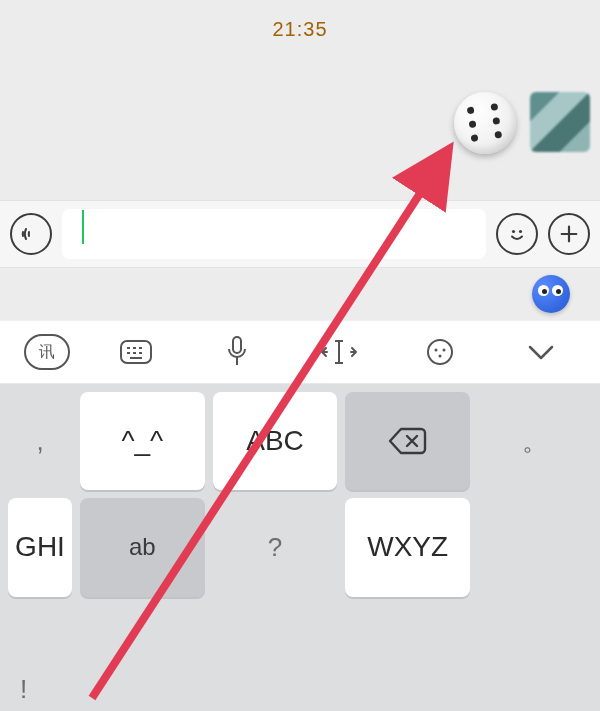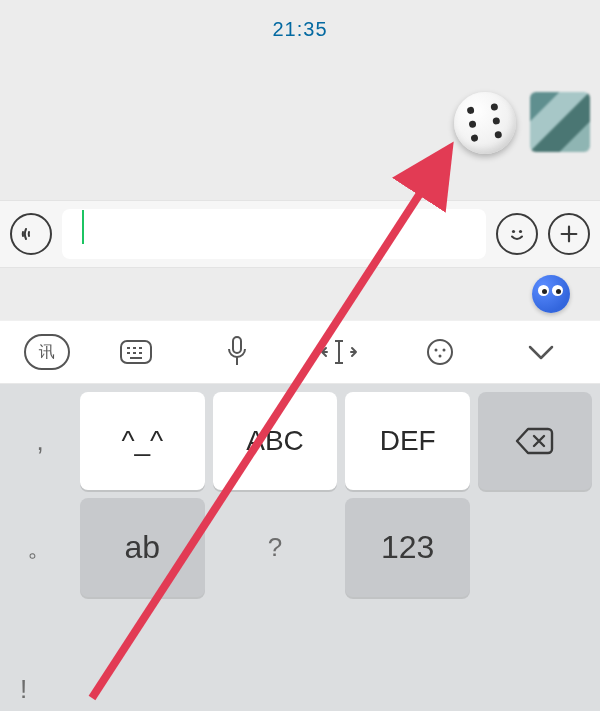--- a/index.html
+++ b/index.html
@@ -1,21 +1,21 @@
 <!DOCTYPE html>
 <html><head>
 <meta charset="utf-8">
 <style>
   * { box-sizing: border-box; margin: 0; padding: 0; }
   html, body { width: 600px; height: 711px; overflow: hidden; font-family: -apple-system, "Helvetica Neue", Arial, sans-serif; }
   body { background: #ececec; position: relative; }
 
   
   .chat-area { position: relative; height: 200px; background: #ececec; }
-  .timestamp { position: absolute; top: 18px; left: 50%; transform: translateX(-50%); color: #0369a1; font-size: 20px; letter-spacing: 1px; }
+  .timestamp { position: absolute; top: 18px; left: 50%; transform: translateX(-50%); color: #a16207; font-size: 20px; letter-spacing: 1px; }
   .message-row { position: absolute; top: 92px; right: 10px; display: flex; align-items: flex-start; gap: 14px; }
   .dice {
     width: 62px; height: 62px; border-radius: 50%; background: radial-gradient(circle at 35% 30%, #ffffff 0%, #f2f2f2 55%, #d8d8d8 100%);
     box-shadow: 0 3px 6px rgba(0,0,0,0.25), inset -2px -4px 6px rgba(0,0,0,0.08);
     position: relative; display: flex; align-items: center; justify-content: center;
   }
   .dice .pips { position: relative; width: 40px; height: 40px; transform: rotate(-8deg); }
   .pip { position: absolute; width: 7px; height: 7px; background: #2a2a2a; border-radius: 50%; }
   .avatar {
     width: 60px; height: 60px; border-radius: 6px; background:
@@ -60,21 +60,21 @@
   .keyboard {
     position: absolute; top: 384px; left: 0; right: 0; bottom: 0; background: #dcdee0;
     display: grid; grid-template-columns: 64px repeat(3, 1fr) 114px; grid-template-rows: repeat(3, 1fr);
     gap: 8px; padding: 8px;
   }
   .key {
     background: #ffffff; border-radius: 8px; display: flex; align-items: center; justify-content: center;
     font-size: 28px; color: #2a2a2a; box-shadow: 0 2px 0 rgba(0,0,0,0.12); cursor: pointer; user-select: none;
   }
   .key.side { background: transparent; box-shadow: none; font-size: 26px; color: #6d6d6d; }
-  .key.fn { background: #c7c9cc; font-size: 32px; color: #3a3a3a; }
+  .key.fn { background: #c7c9cc; font-size: 24px; color: #3a3a3a; }
   .key.fn.backspace svg { width: 42px; height: 32px; }
 
   
   .arrow-svg { position: absolute; top: 0; left: 0; pointer-events: none; }
 </style>
 </head>
 <body>
 
 <div class="chat-area">
   <div class="timestamp">21:35</div>
@@ -165,42 +165,42 @@
 
   <div class="key side">
       <span>,</span>
     </div>
   <div class="key">
       <span>^_^</span>
     </div>
   <div class="key">
       <span>ABC</span>
     </div>
-  <div class="key">
-      <span>DEF</span>
-    </div>
   <div class="key fn backspace">
     <svg viewBox="0 0 42 32">
       <path d="M14 4 h20 a4 4 0 0 1 4 4 v16 a4 4 0 0 1 -4 4 h-20 l-11 -12 z" fill="none" stroke="#3a3a3a" stroke-width="2.4" stroke-linejoin="round"></path>
       <path d="M20 11 l10 10 M30 11 l-10 10" stroke="#3a3a3a" stroke-width="2.4" stroke-linecap="round"></path>
     </svg>
   </div>
 
   <div class="key side">
       <span>。</span>
     </div>
+  <div class="key">
+      <span>GHI</span>
+    </div>
   <div class="key fn">
       <span>ab</span>
     </div>
 
   <div class="key side" style="flex-direction:column;gap:18px">
     <span>?</span>
   </div>
-  <div class="key fn">
-      <span>123</span>
+  <div class="key">
+      <span>WXYZ</span>
     </div>
 </div>
 <div style="position:absolute; left:20px; bottom:6px; color:#6d6d6d; font-size:26px;"><span>!</span></div>
 
 <svg class="arrow-svg" width="600" height="711">
   <defs>
     <marker id="ah" markerWidth="8" markerHeight="8" refX="6" refY="4" orient="auto">
       <path d="M0 0 L8 4 L0 8 z" fill="#e23b54"></path>
     </marker>
   </defs>

